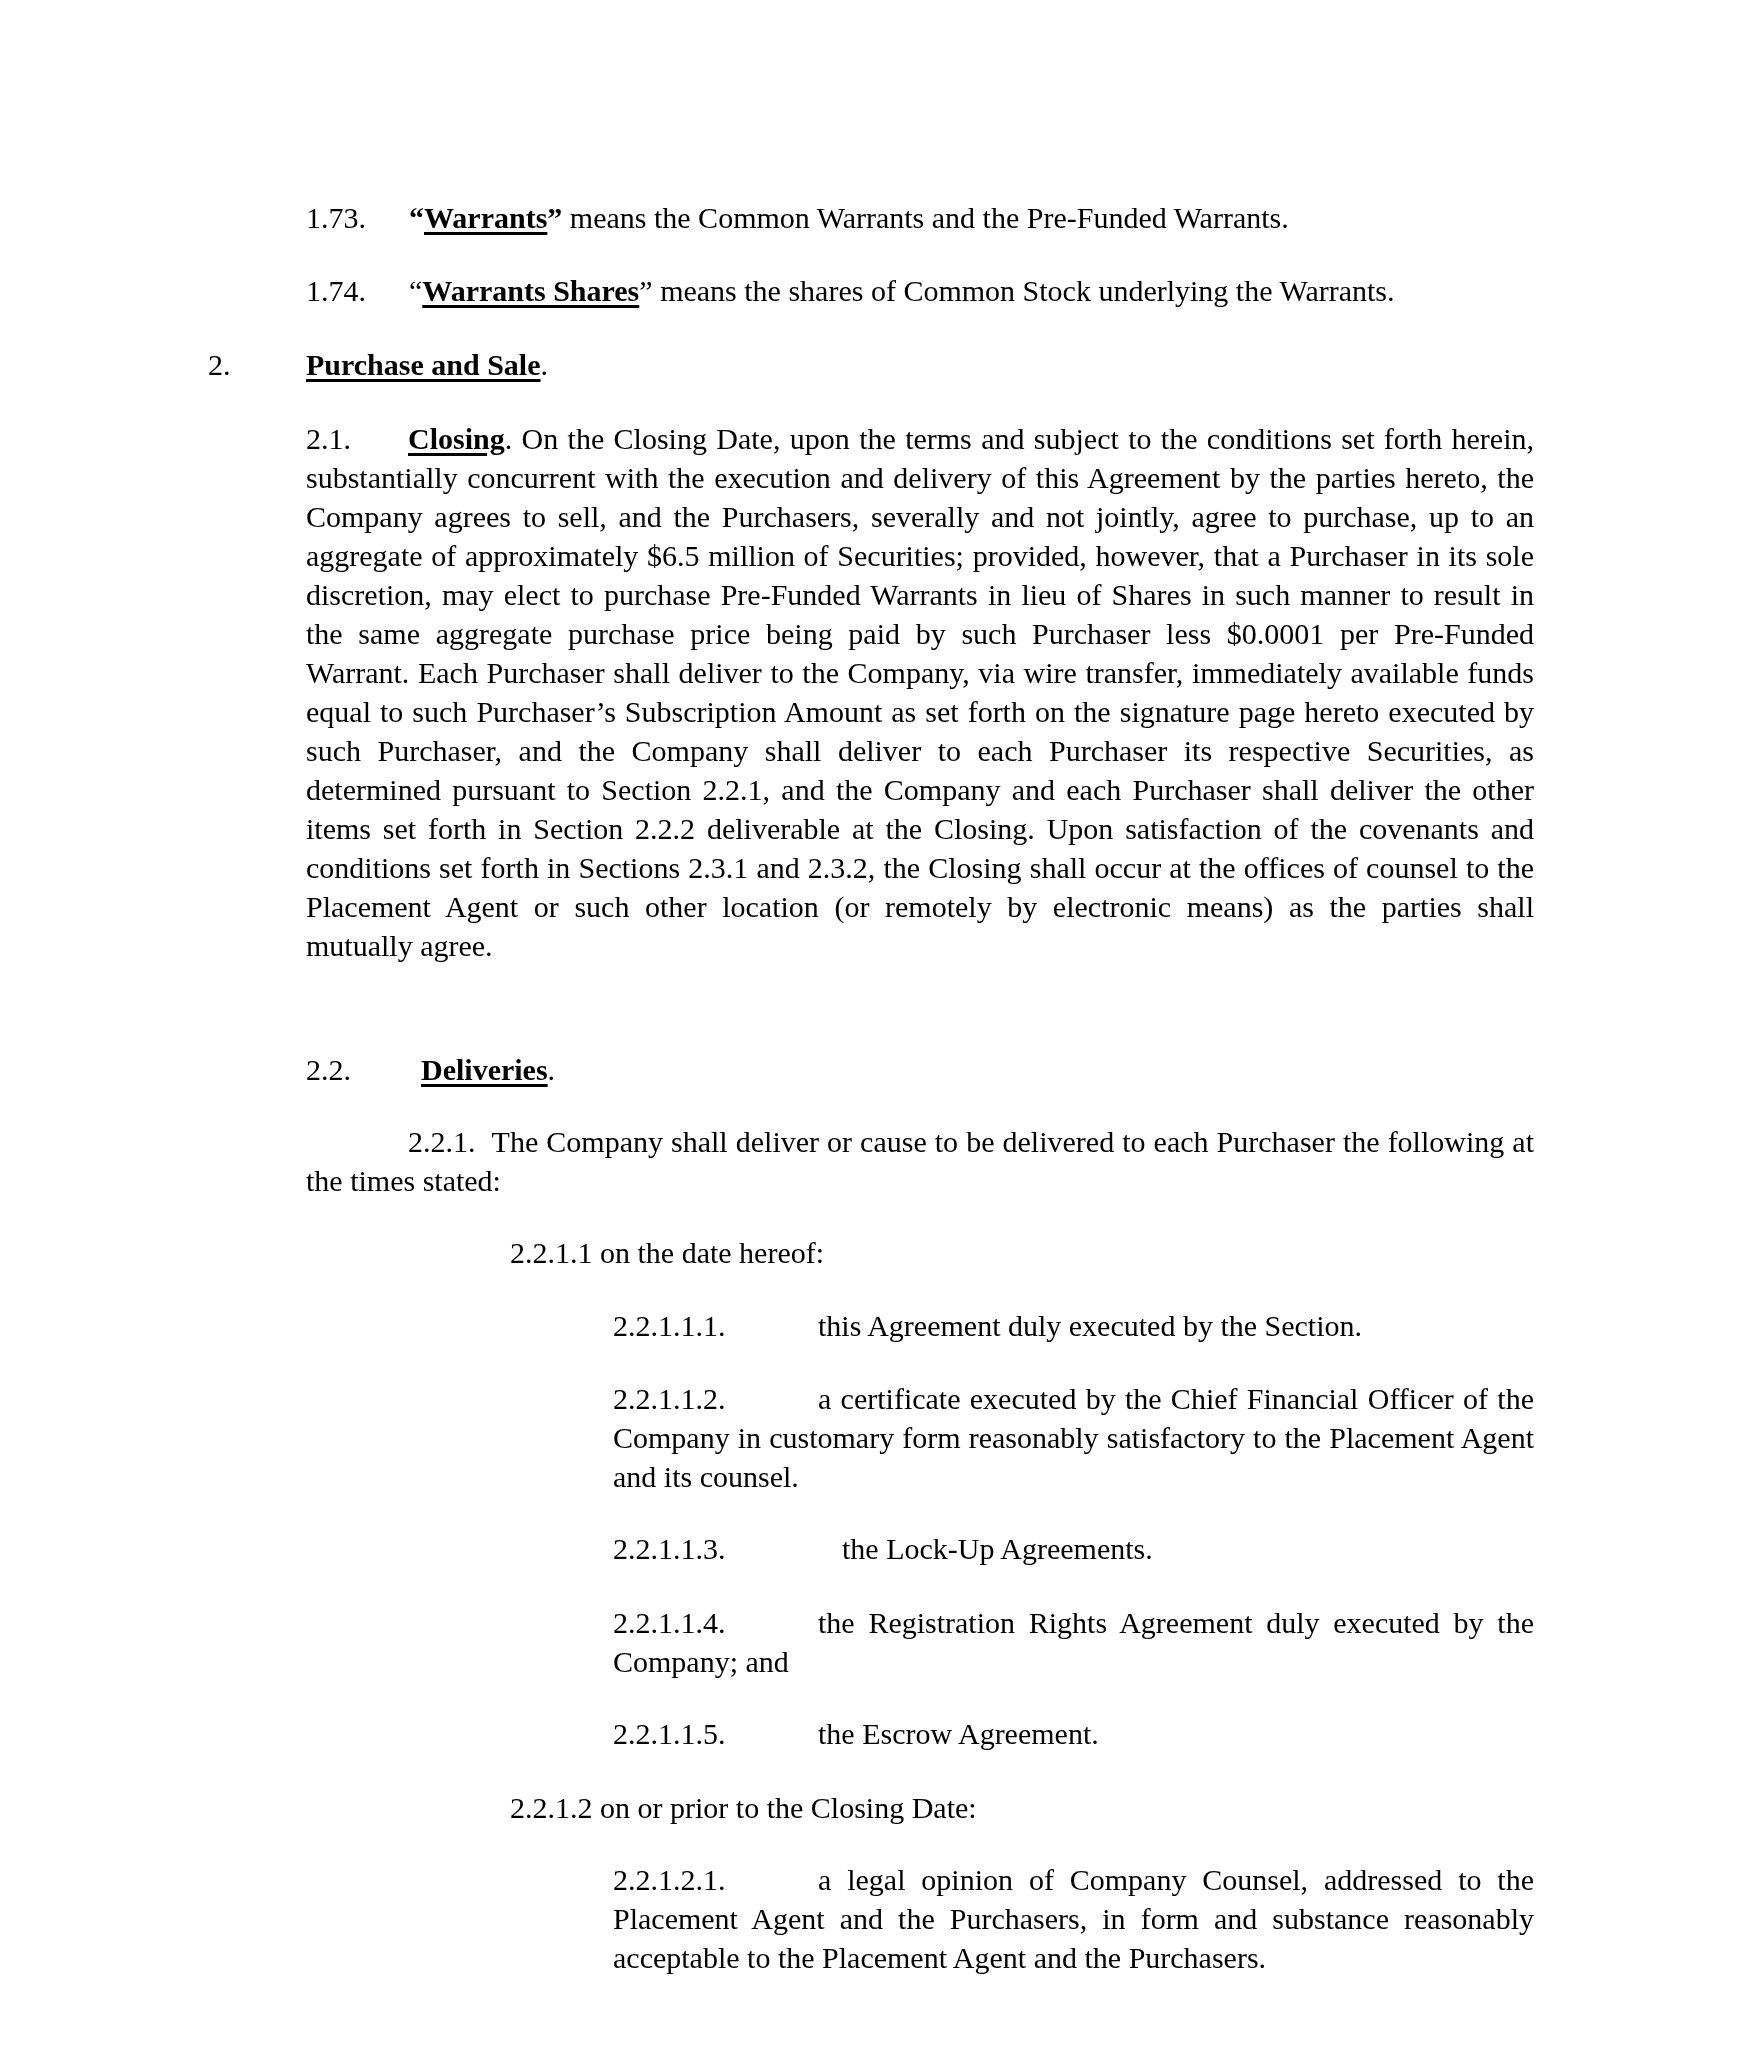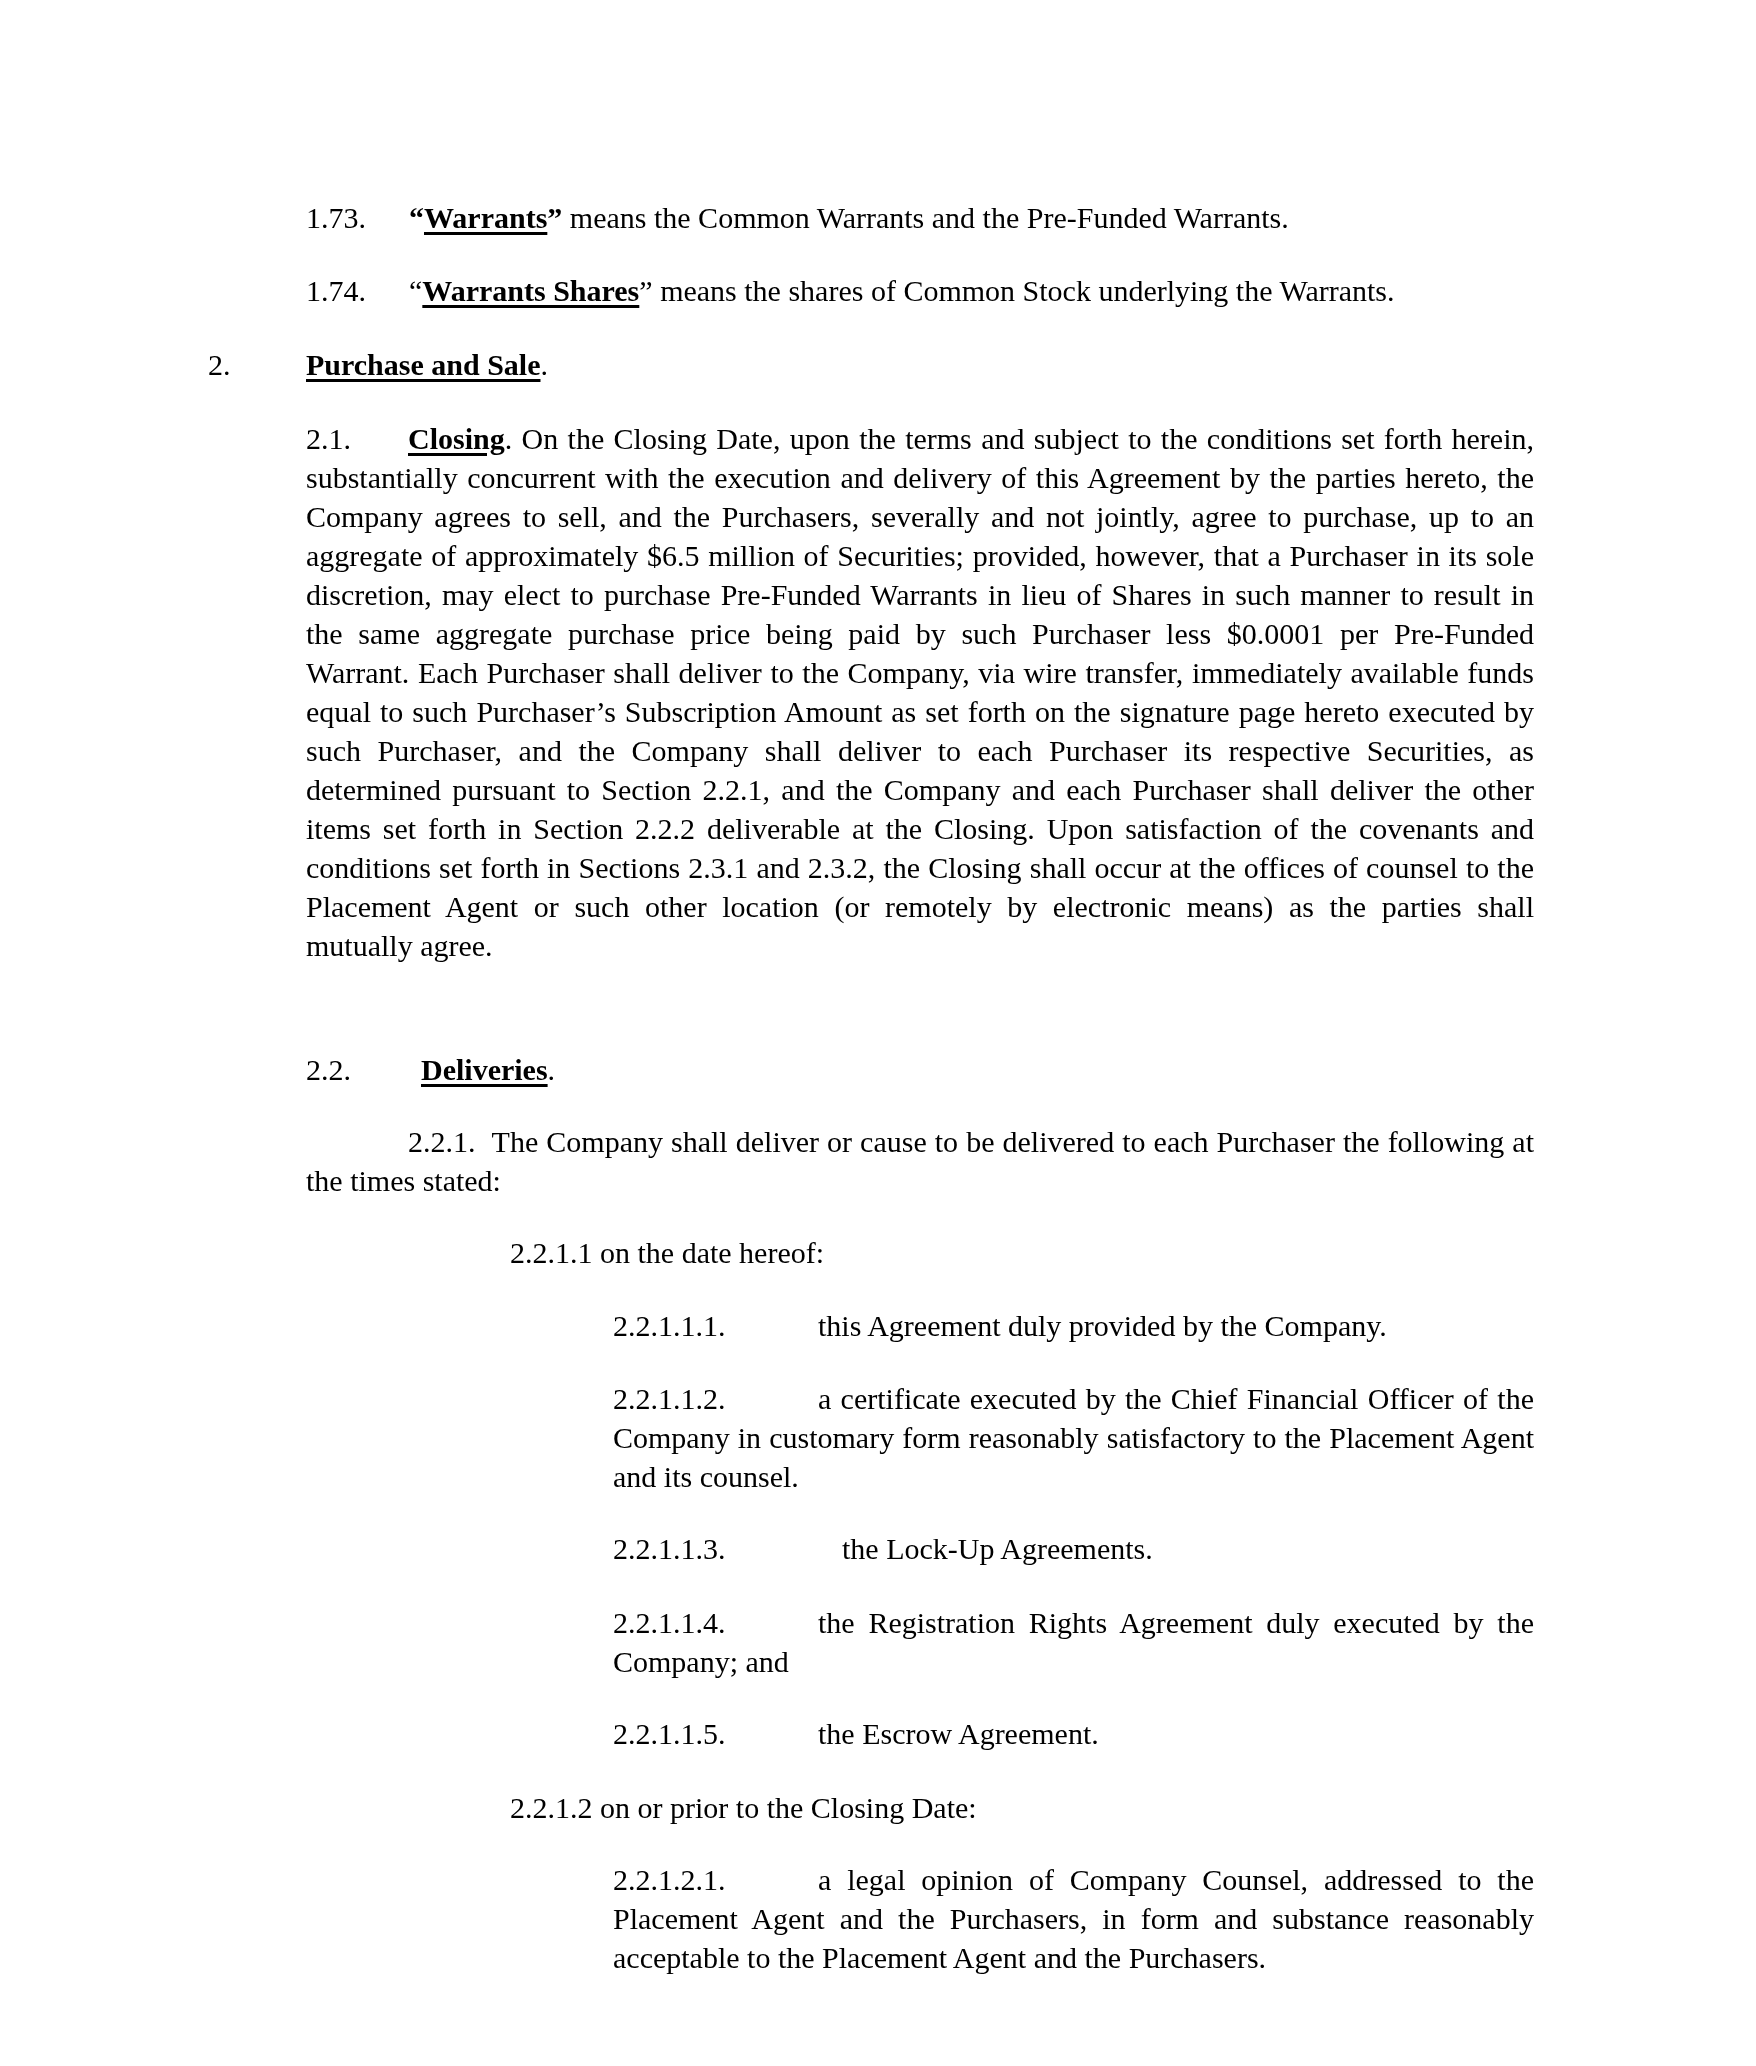--- a/index.html
+++ b/index.html
@@ -42,21 +42,21 @@
   <span class="b u">Deliveries</span><span>.</span>
 </div>
 
 <div class="para" style="left:306px; top:1122px; width:1228px; text-indent:102px;">
   <span>2.2.1.</span>&nbsp;&nbsp;<span>The Company shall deliver or cause to be delivered to each Purchaser the following at the times stated:</span>
 </div>
 
 <div class="abs line" style="left:510px; top:1233px;">2.2.1.1 on the date hereof:</div>
 
 <div class="abs line" style="left:613px; top:1306px;">2.2.1.1.1.</div>
-<div class="abs line" style="left:818px; top:1306px;">this Agreement duly provided by the Company.</div>
+<div class="abs line" style="left:818px; top:1306px;">this Agreement duly executed by the Section.</div>
 
 <div class="para" style="left:613px; top:1379px; width:921px; text-indent:205px;">
   <span style="position:absolute; left:0; top:0; text-indent:0;">2.2.1.1.2.</span><span>a certificate executed by the Chief Financial Officer of the Company in customary form reasonably satisfactory to the Placement Agent and its counsel.</span>
 </div>
 
 <div class="abs line" style="left:613px; top:1529px;">2.2.1.1.3.</div>
 <div class="abs line" style="left:818px; top:1529px;margin-left:24px;">the Lock-Up Agreements.</div>
 
 <div class="para" style="left:613px; top:1603px; width:921px; text-indent:205px;">
   <span style="position:absolute; left:0; top:0; text-indent:0;font-family:Liberation Serif, serif;">2.2.1.1.4.</span><span>the Registration Rights Agreement duly executed by the Company; and</span>

